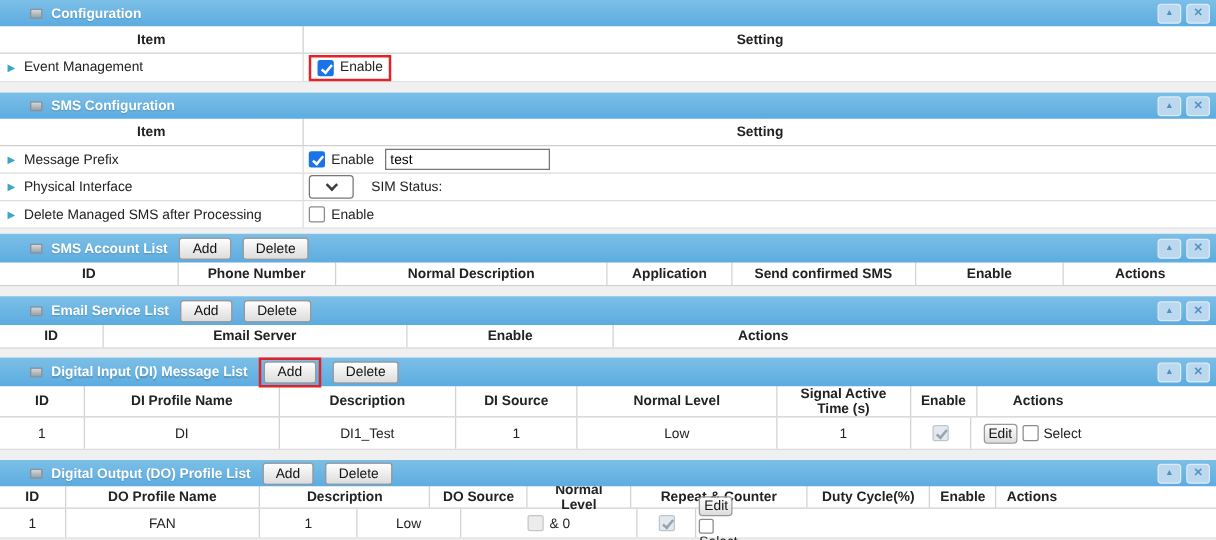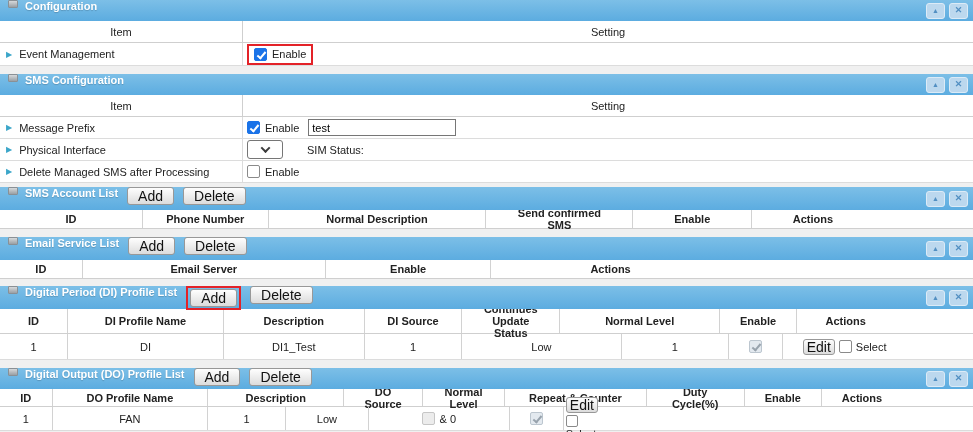--- a/index.html
+++ b/index.html
@@ -10,21 +10,21 @@
     background:#f0f0f0;
   }
   .section { background:#fff; }
   .gap8 { height:8px; background:#f0f0f0; }
   .gap7 { height:7px; background:#f0f0f0; }
   .gap4 { height:4px; background:#f0f0f0; }
 
   
   .bar {
     background:linear-gradient(#7cbfe7,#5cace0);
-    display:flex; align-items:flex-start; position:relative; padding:0 4px;
+    display:flex; align-items:center; position:relative; padding:0 20px;
   }
   .bar.h21 { height:21px; }
   .bar.h23 { height:23px; }
   .bar-icon {
     width:10px; height:8px; margin:0 7px 0 4px; border-radius:1px;
     background:linear-gradient(#d6d9db,#9aa0a5); border:1px solid #8a9095;
     flex:0 0 auto;
   }
   .bar-title { color:#fff; font-weight:bold; text-shadow:0 1px 1px rgba(0,0,0,.18); white-space:nowrap; }
   .bar-btns { position:absolute; right:5px; top:50%; transform:translateY(-50%); display:flex; gap:4px; }
@@ -33,31 +33,31 @@
     border:1px solid #dcebf7; color:#528fc2; font-weight:bold;
     display:flex; align-items:center; justify-content:center; cursor:pointer;
   }
   .bar-btn .up { font-size:7px; line-height:7px; }
   .bar-btn .x  { font-size:9px; line-height:9px; }
 
   
   .btn {
     display:inline-flex; align-items:center; justify-content:center;
     height:18px; padding:0 10px; border:1px solid #989898; border-radius:3px;
-    background:linear-gradient(#fefefe,#dcdcdc); color:#111; font-size:14px;
+    background:linear-gradient(#fefefe,#dcdcdc); color:#111; font-size:11px;
     cursor:pointer; white-space:nowrap;
   }
   .btn.small { height:16px; padding:0 3px; }
   .bar .btn { margin-left:9px; }
   .red-wrap-add { display:inline-block; border:2px solid #e32228; padding:1px 2px; margin-left:9px; background:transparent; }
   .red-wrap-add .btn { margin-left:0; }
   .red-wrap-enable { display:inline-flex; align-items:center; border:2px solid #e32228; padding:2px 5px; }
 
   
-  .cfg-hdr { display:flex; border-bottom:1px solid #cfcfcf; font-weight:normal; }
+  .cfg-hdr { display:flex; border-bottom:1px solid #cfcfcf; font-weight:bold; }
   .cfg-hdr.h22 { height:22px; }
   .cfg-item-col { flex:0 0 243px; display:flex; align-items:center; justify-content:center; border-right:1px solid #cfcfcf; }
   .cfg-set-col  { flex:1; display:flex; align-items:center; justify-content:center; }
   .cfg-row { display:flex; border-bottom:1px solid #dcdcdc; }
   .cfg-row.h23 { height:23px; } .cfg-row.h22 { height:22px; }
   .cfg-row .label-cell { flex:0 0 243px; display:flex; align-items:center; padding-left:6px; border-right:1px solid #dcdcdc; }
   .cfg-row .set-cell { flex:1; display:flex; align-items:center; padding-left:4px; }
   .row-arrow { color:#3ba6c9; font-size:8px; margin-right:7px; flex:0 0 auto; }
 
   
@@ -69,35 +69,35 @@
   }
   .cb.dis { background:#ececec; border-color:#c6c6c6; }
   .cb.dis-on { background:#e3e9ef; border-color:#bcc6cf; }
   .cb.dis-on::after {
     content:""; position:absolute; left:4px; top:1px; width:3px; height:7px;
     border:solid #98a3ad; border-width:0 2px 2px 0; transform:rotate(40deg);
   }
   .cb-label { margin-left:5px; }
 
   .text-input {
-    width:148px; height:17px; border:1px solid #767676; border-radius:0;
+    width:132px; height:17px; border:1px solid #767676; border-radius:0;
     font-family:"Liberation Sans",sans-serif; font-size:11px; padding:0 3px; margin-left:9px;
   }
   .select {
     width:36px; height:19px; border:1px solid #767676; border-radius:3px; background:#fff;
     display:inline-flex; align-items:center; justify-content:center; cursor:pointer;
   }
   .chev { width:7px; height:7px; border-right:2px solid #3c3c3c; border-bottom:2px solid #3c3c3c; transform:rotate(45deg) translate(-1px,-1px); }
-  .sim-label { margin-left:24px; }
+  .sim-label { margin-left:14px; }
 
   
   .tr { display:flex; }
   .th, .td {
     display:flex; align-items:center; justify-content:center; text-align:center;
-    border-right:1px solid #d2d2d2; padding:0 20px; line-height:12px;
+    border-right:1px solid #d2d2d2; padding:0 8px; line-height:12px;
   }
   .th:last-child, .td:last-child { border-right:none; }
   .th { font-weight:bold; }
   .hdr-row { border-bottom:1px solid #cfcfcf; }
   .h19 { height:19px; } .h25 { height:25px; } .h26 { height:26px; } .h18 { height:18px; } .h24 { height:24px; }
   .data-row { border-bottom:1px solid #dcdcdc; }
 
   
   .sms0{flex:0 0 14.7%} .sms1{flex:0 0 12.9%} .sms2{flex:0 0 22.4%} .sms3{flex:0 0 10.2%}
   .sms4{flex:0 0 15.1%} .sms5{flex:0 0 12.2%} .sms6{flex:0 0 12.5%}
@@ -214,20 +214,21 @@
         </span>
       <span class="bar-btn">
           <span class="x">✕</span>
         </span>
     </span>
   </div>
   <div class="tr hdr-row h19">
     <div class="th sms0">ID</div>
     <div class="th sms1">Phone Number</div>
     <div class="th sms2">Normal Description</div>
+    <div class="th sms3">Application</div>
     <div class="th sms4">Send confirmed SMS</div>
     <div class="th sms5">Enable</div>
     <div class="th sms6">Actions</div>
   </div>
 </div>
 <div class="gap8"></div>
 
 <div class="section">
   <div class="bar h23">
     <span class="bar-icon"></span>
@@ -248,41 +249,41 @@
     <div class="th em1">Email Server</div>
     <div class="th em3">Enable</div>
     <div class="th em4">Actions</div>
   </div>
 </div>
 <div class="gap7"></div>
 
 <div class="section">
   <div class="bar h23">
     <span class="bar-icon"></span>
-    <span class="bar-title">Digital Period (DI) Profile List</span>
+    <span class="bar-title">Digital Input (DI) Message List</span>
     <span class="red-wrap-add">
       <button class="btn">Add</button>
     </span>
     <button class="btn">Delete</button>
     <span class="bar-btns">
       <span class="bar-btn">
           <span class="up">▲</span>
         </span>
       <span class="bar-btn">
           <span class="x">✕</span>
         </span>
     </span>
   </div>
   <div class="tr hdr-row h25">
     <div class="th di0">ID</div>
     <div class="th di1">DI Profile Name</div>
     <div class="th di2">Description</div>
     <div class="th di3">DI Source</div>
-    <div class="th di4">Continues Update Status</div>
     <div class="th di5">Normal Level</div>
+    <div class="th di6">Signal Active Time (s)</div>
     <div class="th di7">Enable</div>
     <div class="th di8">Actions</div>
   </div>
   <div class="tr data-row h26">
     <div class="td di0">1</div>
     <div class="td di1">DI</div>
     <div class="td di2">DI1_Test</div>
     <div class="td di3">1</div>
     <div class="td di5">Low</div>
     <div class="td di6">1</div>

